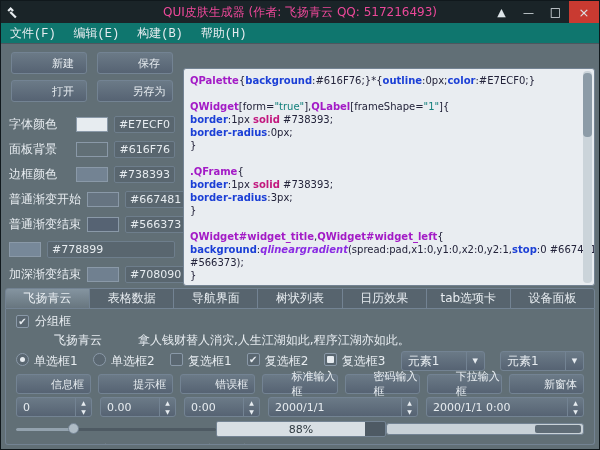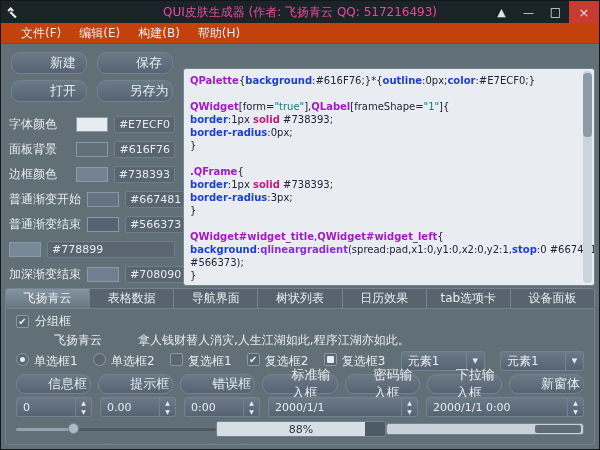--- a/index.html
+++ b/index.html
@@ -10,46 +10,46 @@
   
   .titlebar{height:22px;background:#1A2428;display:flex;align-items:center;position:relative;flex:0 0 auto;}
   .app-icon{width:22px;display:flex;align-items:center;justify-content:center;z-index:2;}
   .title-text{position:absolute;left:0;right:0;text-align:center;font-size:12px;color:#ec4899;}
   .tb-btns{margin-left:auto;display:flex;z-index:2;height:100%;}
   .tb-btn{width:27px;height:100%;display:flex;align-items:center;justify-content:center;color:#DDE4E8;font-size:11px;cursor:default;}
   .tb-btn.max{font-size:12px;}
   .tb-close{background:#C93A31;width:30px;font-size:13px;}
 
   
-  .menubar{height:21px;background:#c2410c;border-bottom:1px solid #4C575F;display:flex;align-items:center;padding-left:11px;flex:0 0 auto;}
+  .menubar{height:21px;background:#0f766e;border-bottom:1px solid #4C575F;display:flex;align-items:center;padding-left:0;flex:0 0 auto;font-family:Liberation Mono, monospace;}
   .menu-item{padding:2px 9px;font-size:12px;}
 
   
   .content{flex:1;display:flex;flex-direction:column;padding:4px;min-height:0;}
   .top{display:flex;gap:6px;height:238px;flex:0 0 auto;}
 
   
   .left{width:172px;padding:2px 2px 0 4px;display:flex;flex-direction:column;}
   .actions{display:grid;grid-template-columns:1fr 1fr;gap:6px 10px;margin:2px 2px 10px 2px;}
-  .btn{background:linear-gradient(#6B7A87,#566373);border:1px solid #738393;border-radius:9px;color:#E7ECF0;font-size:13px;display:flex;align-items:center;justify-content:center;height:22px;padding-left:28px;}
+  .btn{background:linear-gradient(#6B7A87,#566373);border:1px solid #738393;border-radius:3px;color:#E7ECF0;font-size:11px;display:flex;align-items:center;justify-content:center;height:22px;padding-left:28px;}
   .color-rows{display:flex;flex-direction:column;}
   .color-row{display:flex;align-items:center;height:25px;gap:6px;}
   .color-row .lbl{width:74px;font-size:12px;white-space:nowrap;}
   .swatch{width:32px;height:15px;border:1px solid #8A99A8;flex:0 0 auto;}
   .hex{flex:1;height:17px;background:#59666F;border:1px solid #6E7E8C;border-radius:2px;font-size:11px;display:flex;align-items:center;padding:0 4px;color:#E7ECF0;}
 
   
   .editor{flex:1;background:#E9EDF1;border:1px solid #738393;border-radius:3px;position:relative;overflow:hidden;padding:5px 16px 0 6px;font-size:10px;line-height:13px;color:#23233A;margin-top:20px;}
   .code-line{white-space:pre;}
   .t-sel,.t-id{color:#A31BC6;font-weight:bold;}
   .t-prop{color:#1B3FD6;font-weight:bold;}
   .t-kw{color:#C2187E;font-weight:bold;}
   .t-num{color:#23233A;}
   .t-str{color:#12807C;}
-  .t-fn{color:#8A2BE2;font-weight:bold;}
+  .t-fn{color:#8A2BE2;font-style:italic;font-weight:bold;}
   .t-pln{color:#23233A;}
   .editor-scrollbar{position:absolute;top:2px;right:2px;bottom:2px;width:9px;background:#CBD4DA;border-radius:4px;}
   .editor-thumb{position:absolute;top:2px;left:0;width:9px;height:64px;background:#8C9BA7;border-radius:4px;}
 
   
   .tabs{display:flex;margin-top:2px;flex:0 0 auto;}
   .tab{flex:1;height:21px;display:flex;align-items:center;justify-content:center;font-size:12px;background:#57646E;border:1px solid #738393;margin-left:-1px;}
   .tab:first-child{margin-left:0;border-top-left-radius:3px;}
   .tab:last-child{border-top-right-radius:3px;}
   .tab.active{background:linear-gradient(#8494A0,#68767F);}

